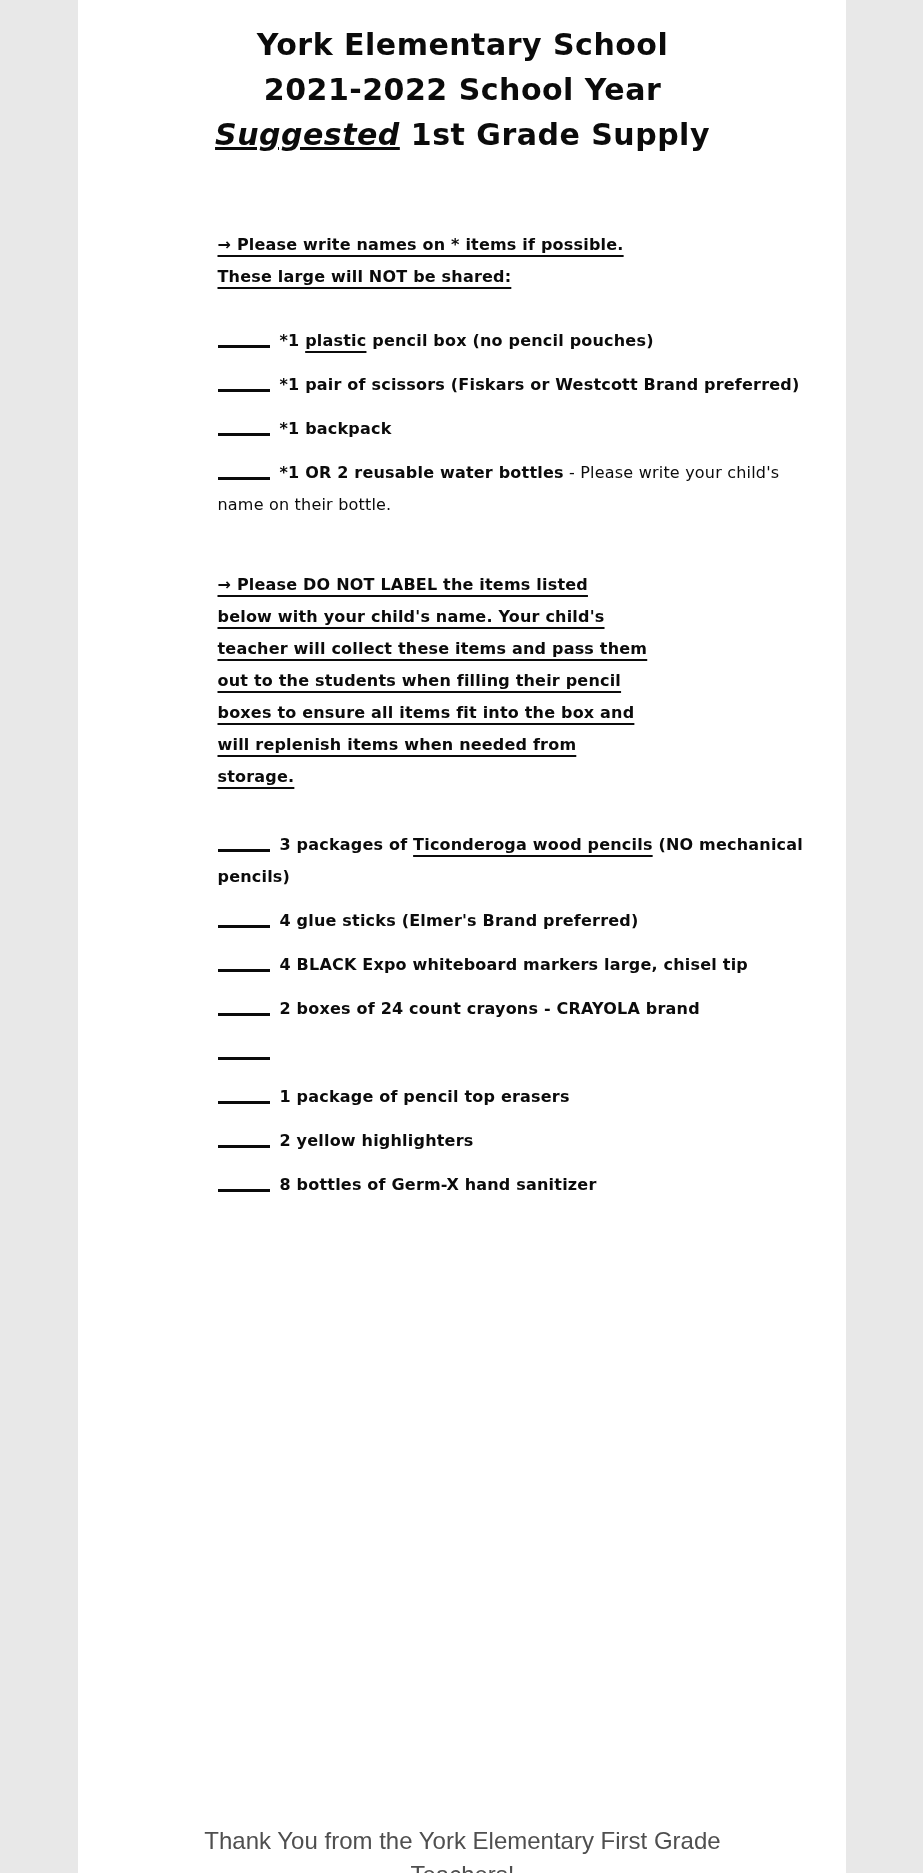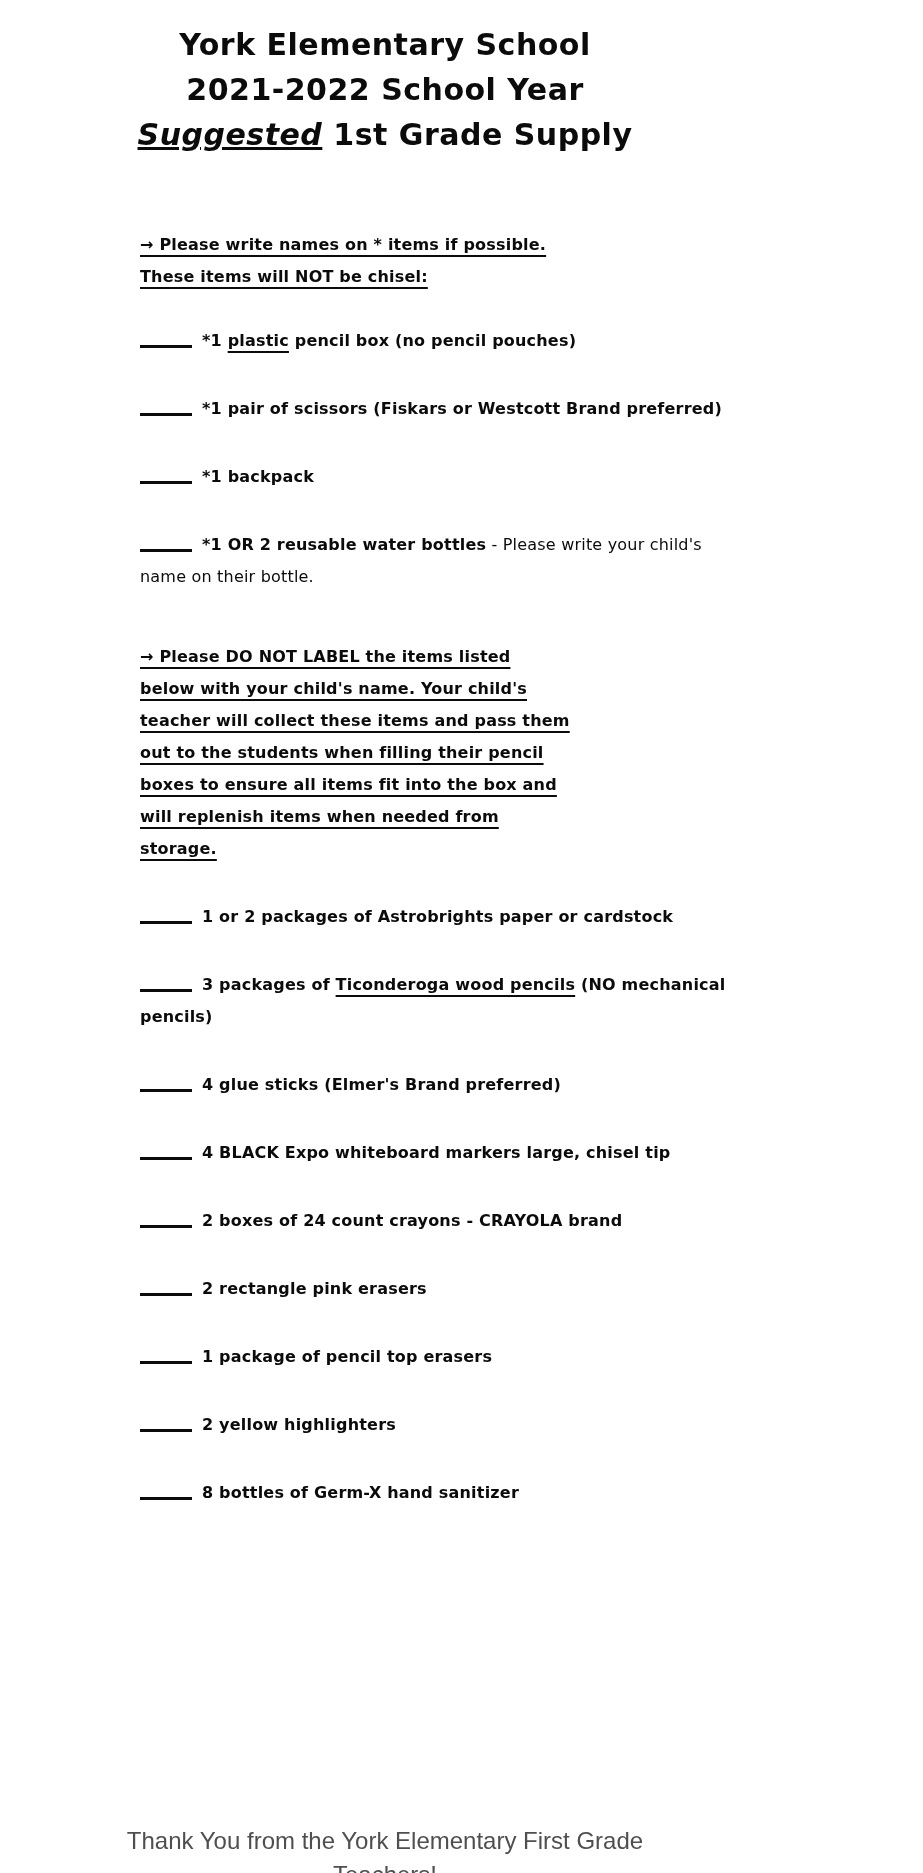--- a/index.html
+++ b/index.html
@@ -1,18 +1,18 @@
 <!DOCTYPE html>
 <html><head>
 <meta charset="utf-8">
 <style>
   html, body { margin: 0; padding: 0; background: #e8e8e8; }
   .page {
     position: relative;
-    width: 923px;
+    width: 768px;
     height: 1873px;
     background: #ffffff;
     overflow: hidden;
     margin: 0 auto;
     font-family: "DejaVu Sans", sans-serif;
     color: #0b0b0b;
   }
   .content { width: 770px; }
 
   
@@ -42,21 +42,21 @@
     display: table;            
     text-decoration: underline;
     text-decoration-thickness: 2px;
     text-underline-offset: 5px;
   }
   .sec1 { margin-top: 72px; }
   .sec2-heading { margin-top: 48px; }
 
   .items1 { margin-top: 32px; }
   .items2 { margin-top: 36px; }
-  .item + .item { margin-top: 36px; }
+  .item + .item { margin-top: 12px; }
 
   .blank {
     display: inline-block;
     width: 52px;
     height: 16px;
     border-bottom: 3px solid #0b0b0b;
     margin-right: 10px;
     transform: translateY(2px);
   }
   .u {
@@ -91,21 +91,21 @@
       <div>York Elementary School</div>
       <div>2021-2022 School Year</div>
       <div><span class="it">Suggested</span><span> 1st Grade Supply</span></div>
     </div>
 
     <div class="body">
 
       <div class="section sec1">
         <div class="heading">
           <span class="hline">→ Please write names on * items if possible.</span>
-          <span class="hline">These items will NOT be chisel:</span>
+          <span class="hline">These large will NOT be shared:</span>
         </div>
         <div class="items1">
           <div class="item">
             <span class="blank"></span><span><span>*1 </span><span class="u">plastic</span><span> pencil box (no pencil pouches)</span></span>
           </div>
           <div class="item">
             <span class="blank"></span><span><span>*1 pair of scissors (Fiskars or Westcott Brand preferred)</span></span>
           </div>
           <div class="item">
             <span class="blank"></span><span><span>*1 backpack</span></span>
@@ -121,36 +121,33 @@
           <span class="hline">→ Please DO NOT LABEL the items listed</span>
           <span class="hline">below with your child's name. Your child's</span>
           <span class="hline">teacher will collect these items and pass them</span>
           <span class="hline">out to the students when filling their pencil</span>
           <span class="hline">boxes to ensure all items fit into the box and</span>
           <span class="hline">will replenish items when needed from</span>
           <span class="hline">storage.</span>
         </div>
         <div class="items2">
           <div class="item">
-            <span class="blank"></span><span><span>1 or 2 packages of Astrobrights paper or cardstock</span></span>
-          </div>
-          <div class="item">
             <span class="blank"></span><span><span>3 packages of </span><span class="u">Ticonderoga wood pencils</span><span> (NO mechanical pencils)</span></span>
           </div>
           <div class="item">
             <span class="blank"></span><span><span>4 glue sticks (Elmer's Brand preferred)</span></span>
           </div>
           <div class="item">
             <span class="blank"></span><span><span>4 BLACK Expo whiteboard markers large, chisel tip</span></span>
           </div>
           <div class="item">
             <span class="blank"></span><span><span>2 boxes of 24 count crayons - CRAYOLA brand</span></span>
           </div>
           <div class="item">
-            <span class="blank"></span><span><span>2 rectangle pink erasers</span></span>
+            <span class="blank"></span>
           </div>
           <div class="item">
             <span class="blank"></span><span><span>1 package of pencil top erasers</span></span>
           </div>
           <div class="item">
             <span class="blank"></span><span><span>2 yellow highlighters</span></span>
           </div>
           <div class="item">
             <span class="blank"></span><span><span>8 bottles of Germ-X hand sanitizer</span></span>
           </div>

